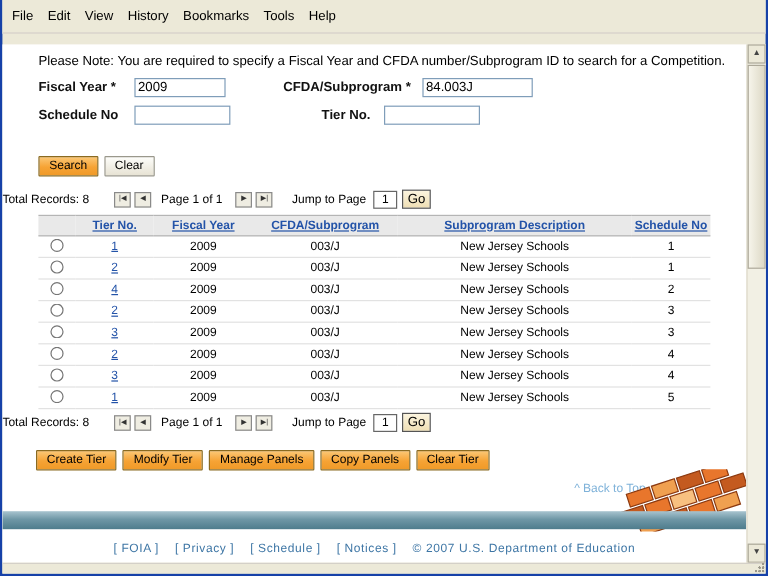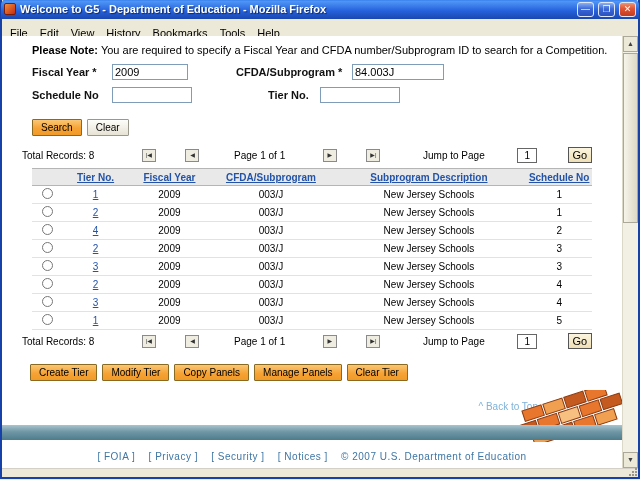--- a/index.html
+++ b/index.html
@@ -36,36 +36,36 @@
   .scrollbar { position:absolute; top:0; right:0; width:16px; bottom:0; background:#F2F0E4;
                border-left:1px solid #DCD8C8; }
   .sb-btn { position:absolute; left:0; width:15px; height:16px; background:#ECE9D8;
             border:1px solid #ACA899; font-size:7px; text-align:center; line-height:14px; color:#444; }
   .sb-up { top:0; } .sb-down { bottom:0; }
   .sb-thumb { position:absolute; left:0; top:17px; width:15px; height:170px;
               background:linear-gradient(90deg,#F6F4EA,#DDD9C6); border:1px solid #ACA899; }
 
   
   .note { margin:2px 0 8px 30px; font-size:11px; color:#000; }
-  .note b { font-weight:bold; }
+  .note b { font-weight:normal; }
   .form-row { display:flex; align-items:center; margin:0 0 7px 30px; font-size:11px; }
   .flabel { font-weight:bold; color:#111; }
   .l1 { width:80px; } .l2 { width:116px; margin-left:48px; } .l3 { width:80px; } .l4 { width:52px; margin-left:76px; }
   .tbox { height:16px; border:1px solid #7F9DB9; font-size:11px; padding:0 2px;
           font-family:"Liberation Sans","DejaVu Sans",sans-serif; }
   .w76 { width:76px; } .w92 { width:92px; } .w80 { width:80px; }
 
-  .btn-row { display:flex; gap:5px; margin:16px 0 10px 30px; }
+  .btn-row { display:flex; gap:5px; margin:26px 0 10px 30px; }
   .btn { font-size:10px; padding:2px 8px; border:1px solid #8a6a20; cursor:default;
          background:linear-gradient(180deg,#FBC775,#F6A335 55%,#F09A28); border-radius:1px; }
   .btn.gray { background:linear-gradient(180deg,#FDFDFA,#E7E3D4); border:1px solid #9a988c; }
 
   
-  .pagebar { display:flex; align-items:center; justify-content:space-between; padding-right:30px;
-             font-size:10px; color:#000; height:18px; margin-bottom:4px;margin-left:20px; }
+  .pagebar { display:flex; align-items:center; justify-content:flex-start; padding-right:30px;
+             font-size:10px; color:#000; height:18px; margin-bottom:4px; }
   .pagebar .total { margin-right:18px; }
   .pg-btn { width:14px; height:13px; border:1px solid #8a8a8a; background:#EFEDE2;
             font-size:6px; line-height:11px; text-align:center; margin-left:3px; color:#333; }
   .pg-label { margin:0 8px; }
   .jump-label { margin:0 6px 0 16px; }
   .jump-input { width:20px; height:15px; border:1px solid #666; font-size:10px; text-align:center; }
   .go-btn { margin-left:4px; width:24px; height:16px; border:1px solid #555; font-size:11px;
             text-align:center; line-height:14px; background:linear-gradient(180deg,#FBF4DF,#EFDFB5); }
 
   
@@ -102,27 +102,20 @@
             radial-gradient(circle at 4px 4px,#9a978a 1px,transparent 1.2px),
             radial-gradient(circle at 7px 7px,#9a978a 1px,transparent 1.2px),
             radial-gradient(circle at 4px 7px,#9a978a 1px,transparent 1.2px),
             radial-gradient(circle at 1px 7px,#9a978a 1px,transparent 1.2px); }
 </style>
 </head>
 <body>
 
 <div class="window">
 
-  <div class="titlebar">
-    <div class="app-icon"></div>
-    <div class="title-text">Welcome to G5 - Department of Education - Mozilla Firefox</div>
-    <div class="winbtn">—</div>
-    <div class="winbtn">❐</div>
-    <div class="winbtn close">✕</div>
-  </div>
 
   <div class="menubar">
     <span class="menu-item">File</span>
     <span class="menu-item">Edit</span>
     <span class="menu-item">View</span>
     <span class="menu-item">History</span>
     <span class="menu-item">Bookmarks</span>
     <span class="menu-item">Tools</span>
     <span class="menu-item">Help</span>
   </div>
@@ -260,22 +253,22 @@
         <span class="pg-btn">▶</span>
         <span class="pg-btn">▶|</span>
         <span class="jump-label">Jump to Page</span>
         <input class="jump-input" value="1" style="">
         <span class="go-btn">Go</span>
       </div>
 
       <div class="actions">
         <button class="btn">Create Tier</button>
         <button class="btn">Modify Tier</button>
+        <button class="btn">Manage Panels</button>
         <button class="btn">Copy Panels</button>
-        <button class="btn">Manage Panels</button>
         <button class="btn">Clear Tier</button>
       </div>
 
       <a class="back-top">^ Back to Top</a>
 
       <svg class="bricks" width="110" height="52" viewBox="0 0 110 52">
         <g transform="rotate(-18 55 40)">
           <rect x="18" y="8" width="20" height="11" fill="#E8762C" stroke="#8C3A10"></rect>
           <rect x="40" y="8" width="20" height="11" fill="#F0A050" stroke="#8C3A10"></rect>
           <rect x="62" y="8" width="20" height="11" fill="#C45A1F" stroke="#8C3A10"></rect>
@@ -290,21 +283,21 @@
           <rect x="64" y="34" width="20" height="11" fill="#E8762C" stroke="#8C3A10"></rect>
           <rect x="86" y="34" width="20" height="11" fill="#F0A050" stroke="#8C3A10"></rect>
         </g>
       </svg>
 
       <div class="tealbar"></div>
 
       <div class="footer">
         <span class="flink">[ FOIA ]</span>
         <span class="flink">[ Privacy ]</span>
-        <span class="flink">[ Security ]</span>
+        <span class="flink">[ Schedule ]</span>
         <span class="flink">[ Notices ]</span>
         <span>©  2007  U.S.  Department  of  Education</span>
       </div>
 
     </div>
 
     <div class="scrollbar">
       <div class="sb-btn sb-up">▲</div>
       <div class="sb-thumb"></div>
       <div class="sb-btn sb-down">▼</div>

